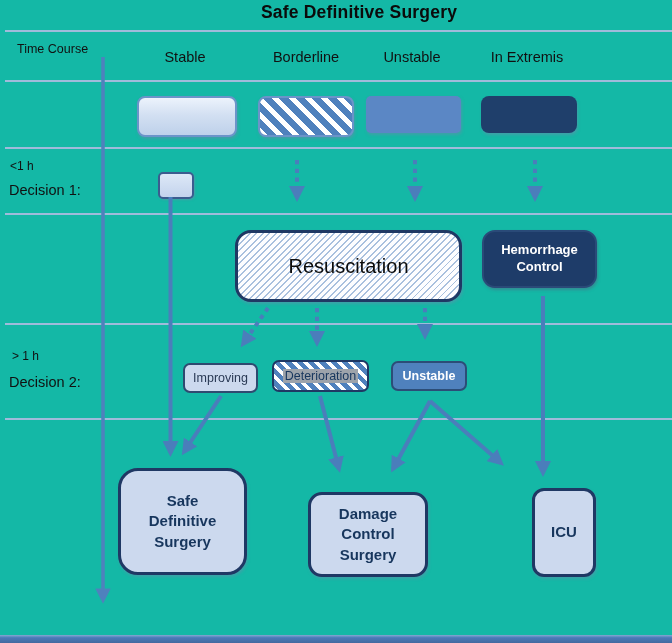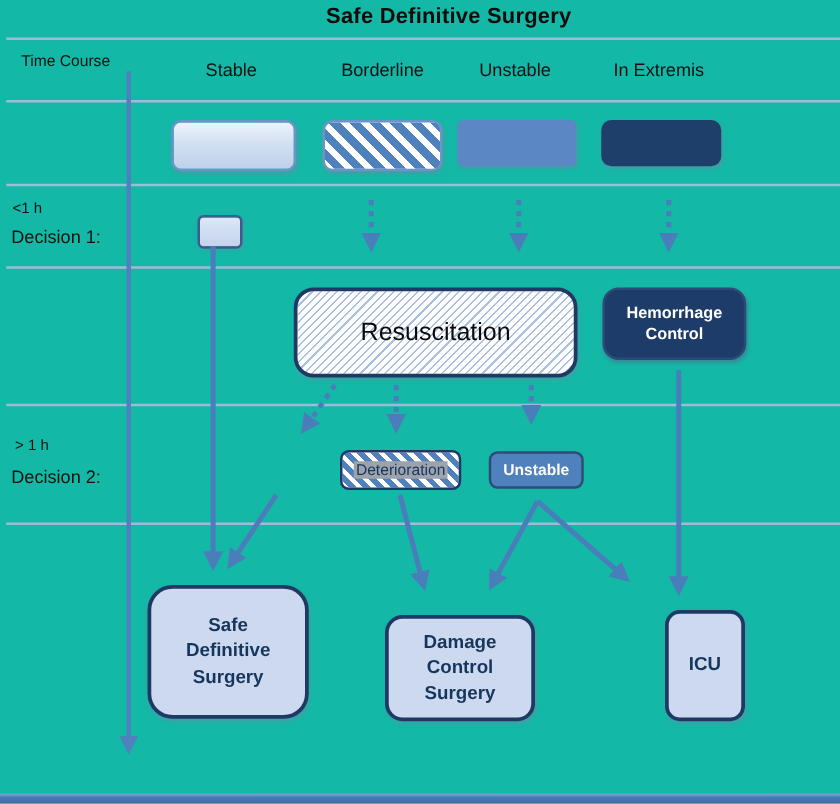--- a/index.html
+++ b/index.html
@@ -110,20 +110,23 @@
 
   <div class="mini-box"></div>
 
   <div class="box resus">
     <span>Resuscitation</span>
   </div>
   <div class="box hemctl">
     <span>Hemorrhage Control</span>
   </div>
 
+  <div class="state st-improving">
+    <span>Improving</span>
+  </div>
   <div class="state st-deterioration">
     <span>Deterioration</span>
   </div>
   <div class="state st-unstable">
     <span>Unstable</span>
   </div>
 
   <div class="outcome out-sds">
     <span>Safe Definitive Surgery</span>
   </div>

